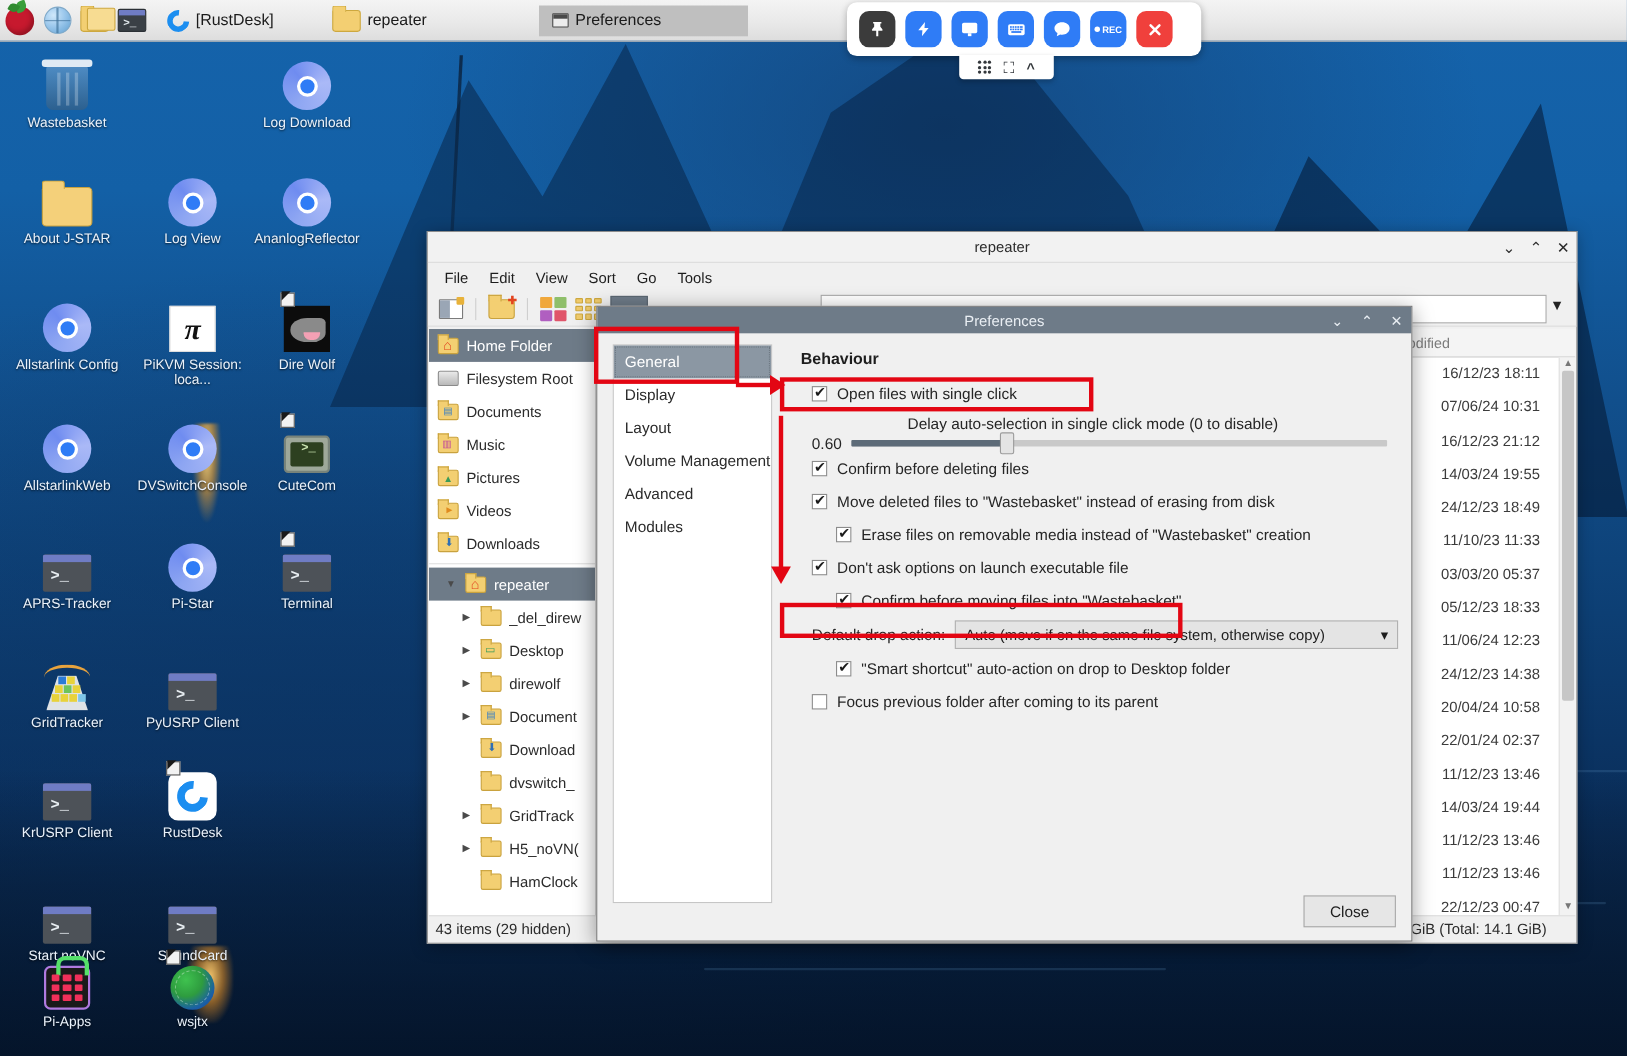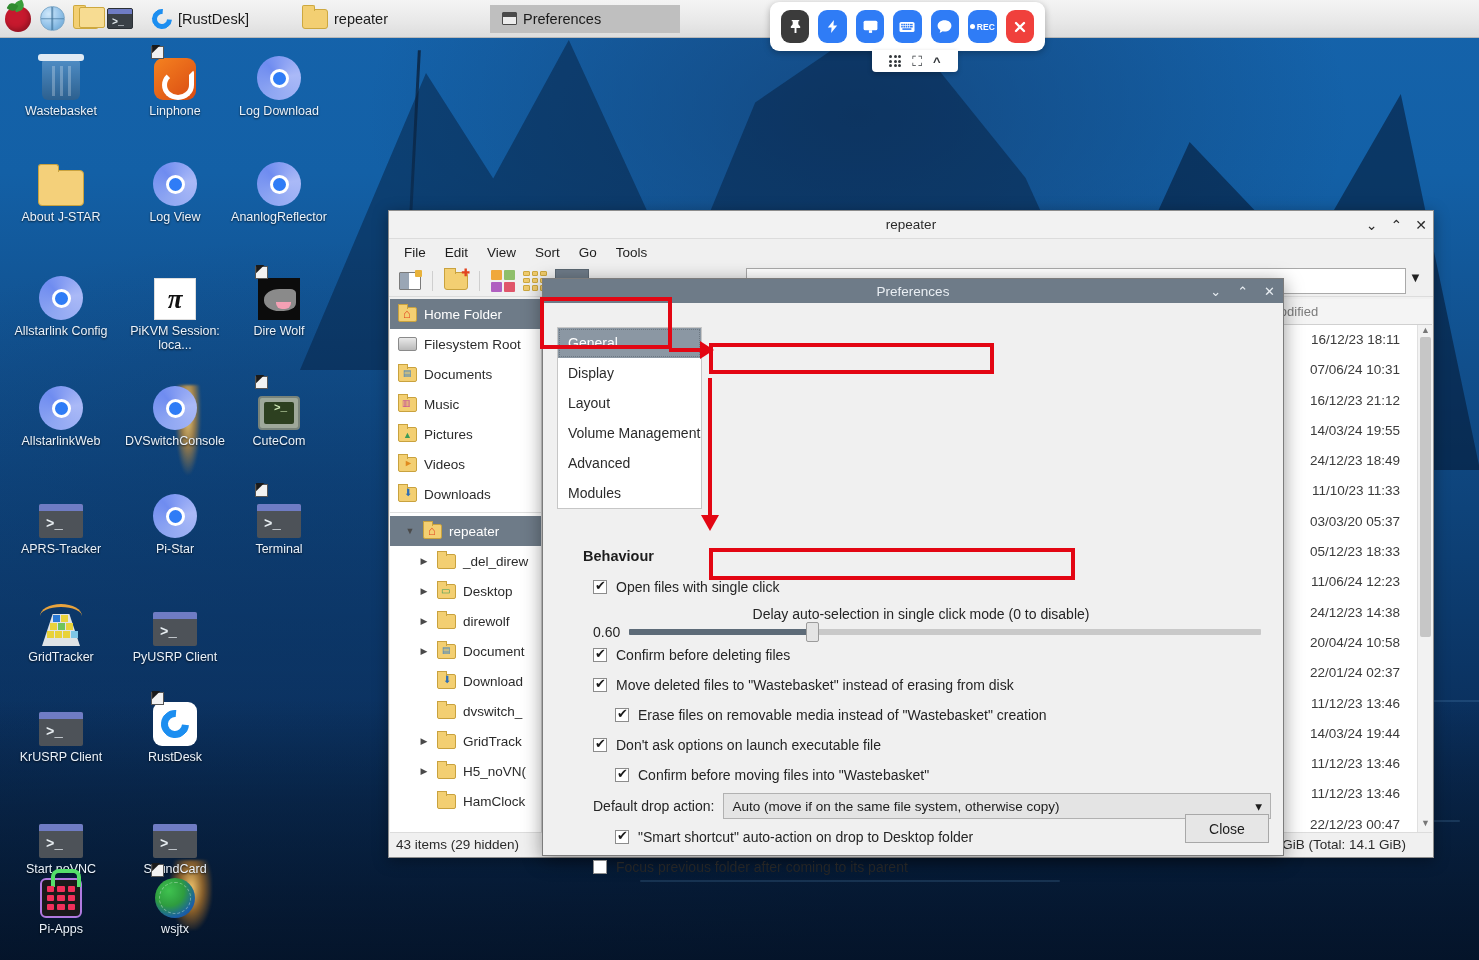--- a/index.html
+++ b/index.html
@@ -84,21 +84,21 @@
   .term:before{content:""; position:absolute; left:0; right:0; top:0; height:5px; background:#6f7cc4;}
   .term .pr{ position:absolute; left:4px; top:8px; color:#dfe6ea; font:700 10px "Liberation Mono",monospace; }
   
   .rdring{ width:26px;height:26px; border-radius:50%;
      border:6px solid #1c8ef0; border-right-color:transparent; transform:rotate(-40deg);}
   
   .winglyph{ width:15px;height:13px; border:1.6px solid #4a4a4a; border-radius:1px; position:relative; background:#ececec;}
   .winglyph:before{content:""; position:absolute; left:0;right:0; top:0; height:3.5px; background:#4a4a4a;}
 
   
-  #rd-bar{ position:absolute; left:770px; top:2px; width:275px; height:49px;
+  #rd-bar{ position:absolute; left:770px; top:2px; width:322px; height:49px;
      background:#fff; border-radius:9px; box-shadow:0 2px 7px rgba(0,0,0,.28);
      display:flex; align-items:center; gap:9px; padding:0 11px; z-index:60;}
   .rd-btn{ width:33px;height:33px; border-radius:9px; display:flex;align-items:center;justify-content:center;
      color:#fff; cursor:pointer; font-size:15px;}
   .rd-dark{ background:#3b3b3b;} .rd-blue{ background:#2f7cf6;} .rd-red{ background:#f0403c;}
   #rd-sub{ position:absolute; left:872px; top:50px; width:86px; height:22px; background:#fff;
      border-radius:0 0 4px 4px; display:flex;align-items:center;justify-content:center; gap:11px; z-index:60;
      box-shadow:0 2px 5px rgba(0,0,0,.22); color:#33373b;}
   .dots9{ width:12px;height:12px; display:grid; grid-template-columns:repeat(3,1fr); grid-template-rows:repeat(3,1fr); gap:1.5px;}
   .dots9 i{ background:#33373b; border-radius:50%;}
@@ -219,25 +219,25 @@
       border-top:1px solid #dcdcdc; display:flex; align-items:center; font-size:13.5px; color:#2b2b2b;}
   #fm-status .left{ width:152px; padding-left:6px;}
   #fm-status .right{ flex:1; text-align:right; padding-right:26px;}
 
   
   #pref{ position:absolute; left:542px; top:278px; width:742px; height:578px;
       background:#f0f0f0; border:1px solid #7c7c7c; box-shadow:0 4px 18px rgba(0,0,0,.4); z-index:30;}
   #pref-title{ height:24px; background:#6e7b88; color:#e9eef3; display:flex; align-items:center;
       justify-content:center; position:relative; font-size:13.5px;}
   #pref-title .pb{ position:absolute; right:8px; top:0; height:24px; display:flex; align-items:center; gap:16px; font-size:13px; cursor:pointer;}
-  #pref-inner{ position:absolute; left:0; right:0; top:24px; bottom:0; display:flex; padding:24px 12px 0 14px;flex-direction:column;}
+  #pref-inner{ position:absolute; left:0; right:0; top:24px; bottom:0; display:flex; padding:10px 12px 0 14px;}
   #pref-nav{ width:145px; background:#fff; border:1px solid #c6c6c6; font-size:14px; color:#2b2b2b; height:508px;}
   #pref-nav div{ height:30px; line-height:30px; padding-left:10px; cursor:pointer;}
   #pref-nav div.sel{ background:#8b97a3; color:#fff; outline:1px dotted #6d7882; outline-offset:-2px;}
-  #pref-page{ flex:1; padding-left:14px; position:relative;margin-top:33px;}
+  #pref-page{ flex:1; padding-left:14px; position:relative;}
   .sect-h{ font-size:14.5px; font-weight:bold; color:#1d1d1d; margin:6px 0 8px 12px;}
   .opt{ display:flex; align-items:center; gap:9px; font-size:14px; color:#252525; height:30px; padding-left:22px;}
   .opt.ind{ padding-left:44px;}
   .cb{ width:14px;height:14px; border:1px solid #8c8c8c; background:#fff; position:relative; flex:none; cursor:pointer;}
   .cb.on:after{ content:"✔"; position:absolute; left:1px; top:-3px; font-size:13px; color:#1a1a1a;}
   .slider-label{ text-align:center; font-size:14px; color:#252525; margin:4px 0 2px 0;}
   .slider-row{ display:flex; align-items:center; gap:9px; padding:0 10px 0 22px;}
   .slider-row .val{ font-size:14px; color:#252525;}
   .track{ flex:1; height:6px; background:#c9c9c9; border-radius:1px; position:relative;}
   .track .fill{ position:absolute; left:0; top:0; bottom:0; width:29%; background:#5d6b78; border-radius:1px;}
@@ -277,27 +277,20 @@
 <div id="desk">
     <div class="dicon" style="left: 4px; top: 10px;">
       <div class="art">
         <div class="bin">
           <i style="left:10px"></i>
           <i style="left:18px"></i>
           <i style="left:26px"></i>
         </div>
       </div>
       <div class="cap">Wastebasket</div>
-    </div>
-    <div class="dicon" style="left: 118px; top: 10px;">
-      <div class="art">
-        <div class="linphone"></div>
-        <span class="lnk-badge"></span>
-      </div>
-      <div class="cap">Linphone</div>
     </div>
     <div class="dicon" style="left: 222px; top: 10px;">
       <div class="art">
         <div class="chrome">
           <i></i>
         </div>
       </div>
       <div class="cap">Log Download</div>
     </div>
     <div class="dicon" style="left: 4px; top: 116px;">

